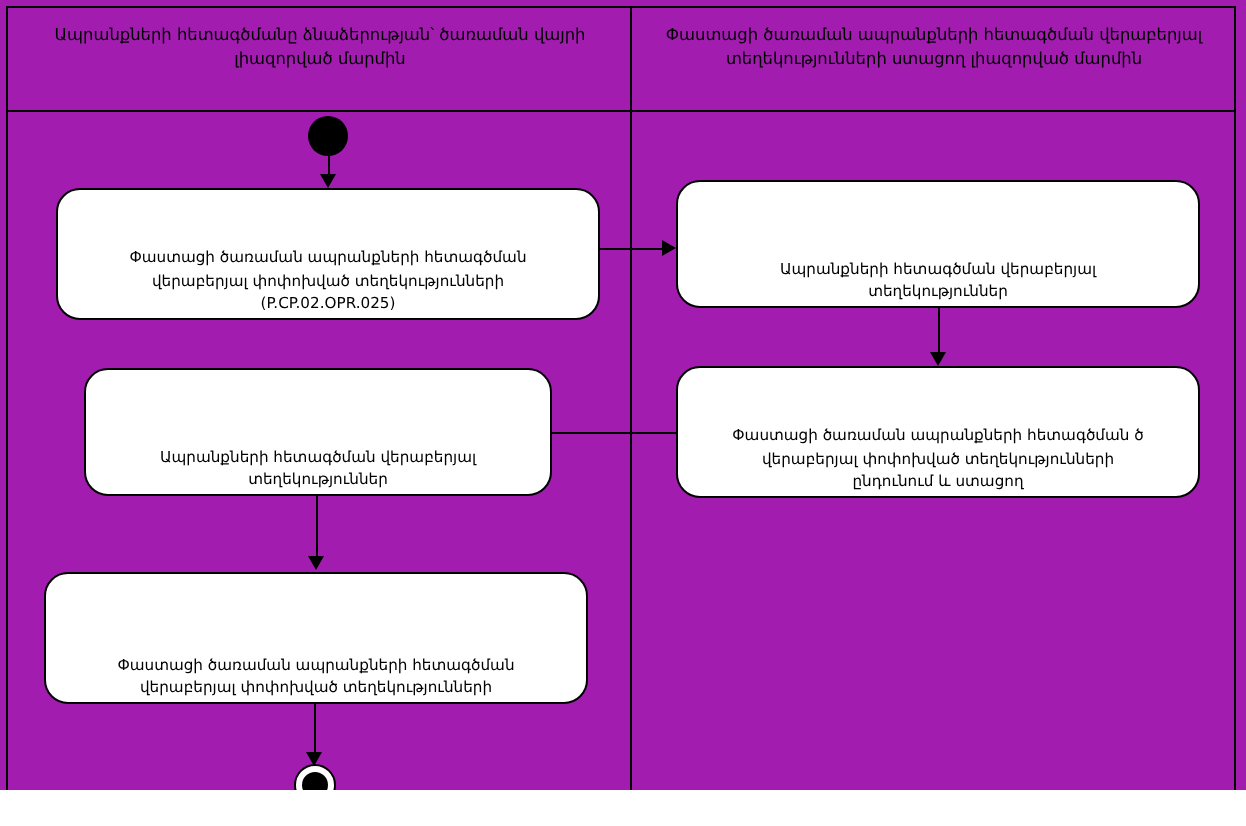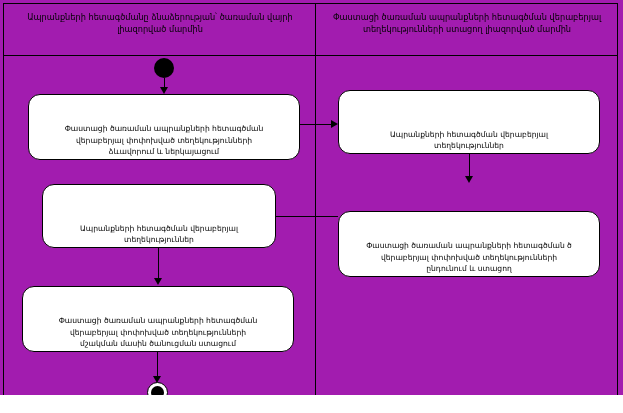--- a/index.html
+++ b/index.html
@@ -151,38 +151,38 @@
 
   <div class="start-node" style="left:154px; top:58px;"></div>
 
   <div class="edge-line edge-v" style="left:164px; top:78px; height:11px;"></div>
   <div class="arrow arrow-down" style="left:160px; top:87px;"></div>
 
   <div class="node" style="left:28px; top:94px; width:272px; height:66px;">
     <span>
       <span>Փաստացի ծառաման ապրանքների հետագծման</span>
       <span>վերաբերյալ փոփոխված տեղեկությունների</span>
-      <span>ձևավորում և ներկայացում</span>
+      <span>(P.CP.02.OPR.025)</span>
     </span>
   </div>
 
   <div class="edge-line edge-h" style="left:300px; top:124px; width:33px;"></div>
   <div class="arrow arrow-right" style="left:331px; top:120px;"></div>
 
   <div class="node" style="left:338px; top:90px; width:262px; height:64px;">
     <span>
       <span>Ապրանքների հետագծման վերաբերյալ</span>
       <span>տեղեկություններ</span>
     </span>
   </div>
 
   <div class="edge-line edge-v" style="left:469px; top:154px; height:24px;"></div>
   <div class="arrow arrow-down" style="left:465px; top:176px;"></div>
 
-  <div class="node" style="left:338px; top:183px; width:262px; height:66px;margin-top:28px;">
+  <div class="node" style="left:338px; top:183px; width:262px; height:66px;">
     <span>
       <span>Փաստացի ծառաման ապրանքների հետագծման ծ</span>
       <span>վերաբերյալ փոփոխված տեղեկությունների</span>
       <span>ընդունում և ստացող</span>
     </span>
   </div>
 
   <div class="edge-line edge-h" style="left:276px; top:216px; width:62px;"></div>
   <div class="arrow arrow-left" style="left:269px; top:212px;"></div>
 
@@ -193,21 +193,20 @@
     </span>
   </div>
 
   <div class="edge-line edge-v" style="left:158px; top:248px; height:32px;"></div>
   <div class="arrow arrow-down" style="left:154px; top:278px;"></div>
 
   <div class="node" style="left:22px; top:286px; width:272px; height:66px;">
     <span>
       <span>Փաստացի ծառաման ապրանքների հետագծման</span>
       <span>վերաբերյալ փոփոխված տեղեկությունների</span>
-      <span>մշակման մասին ծանուցման ստացում</span>
     </span>
   </div>
 
   <div class="edge-line edge-v" style="left:157px; top:352px; height:27px;"></div>
   <div class="arrow arrow-down" style="left:153px; top:376px;"></div>
 
   <div class="end-node-outer" style="left:147px; top:382px;"></div>
   <div class="end-node-inner" style="left:151px; top:386px;"></div>
 
 </div>

